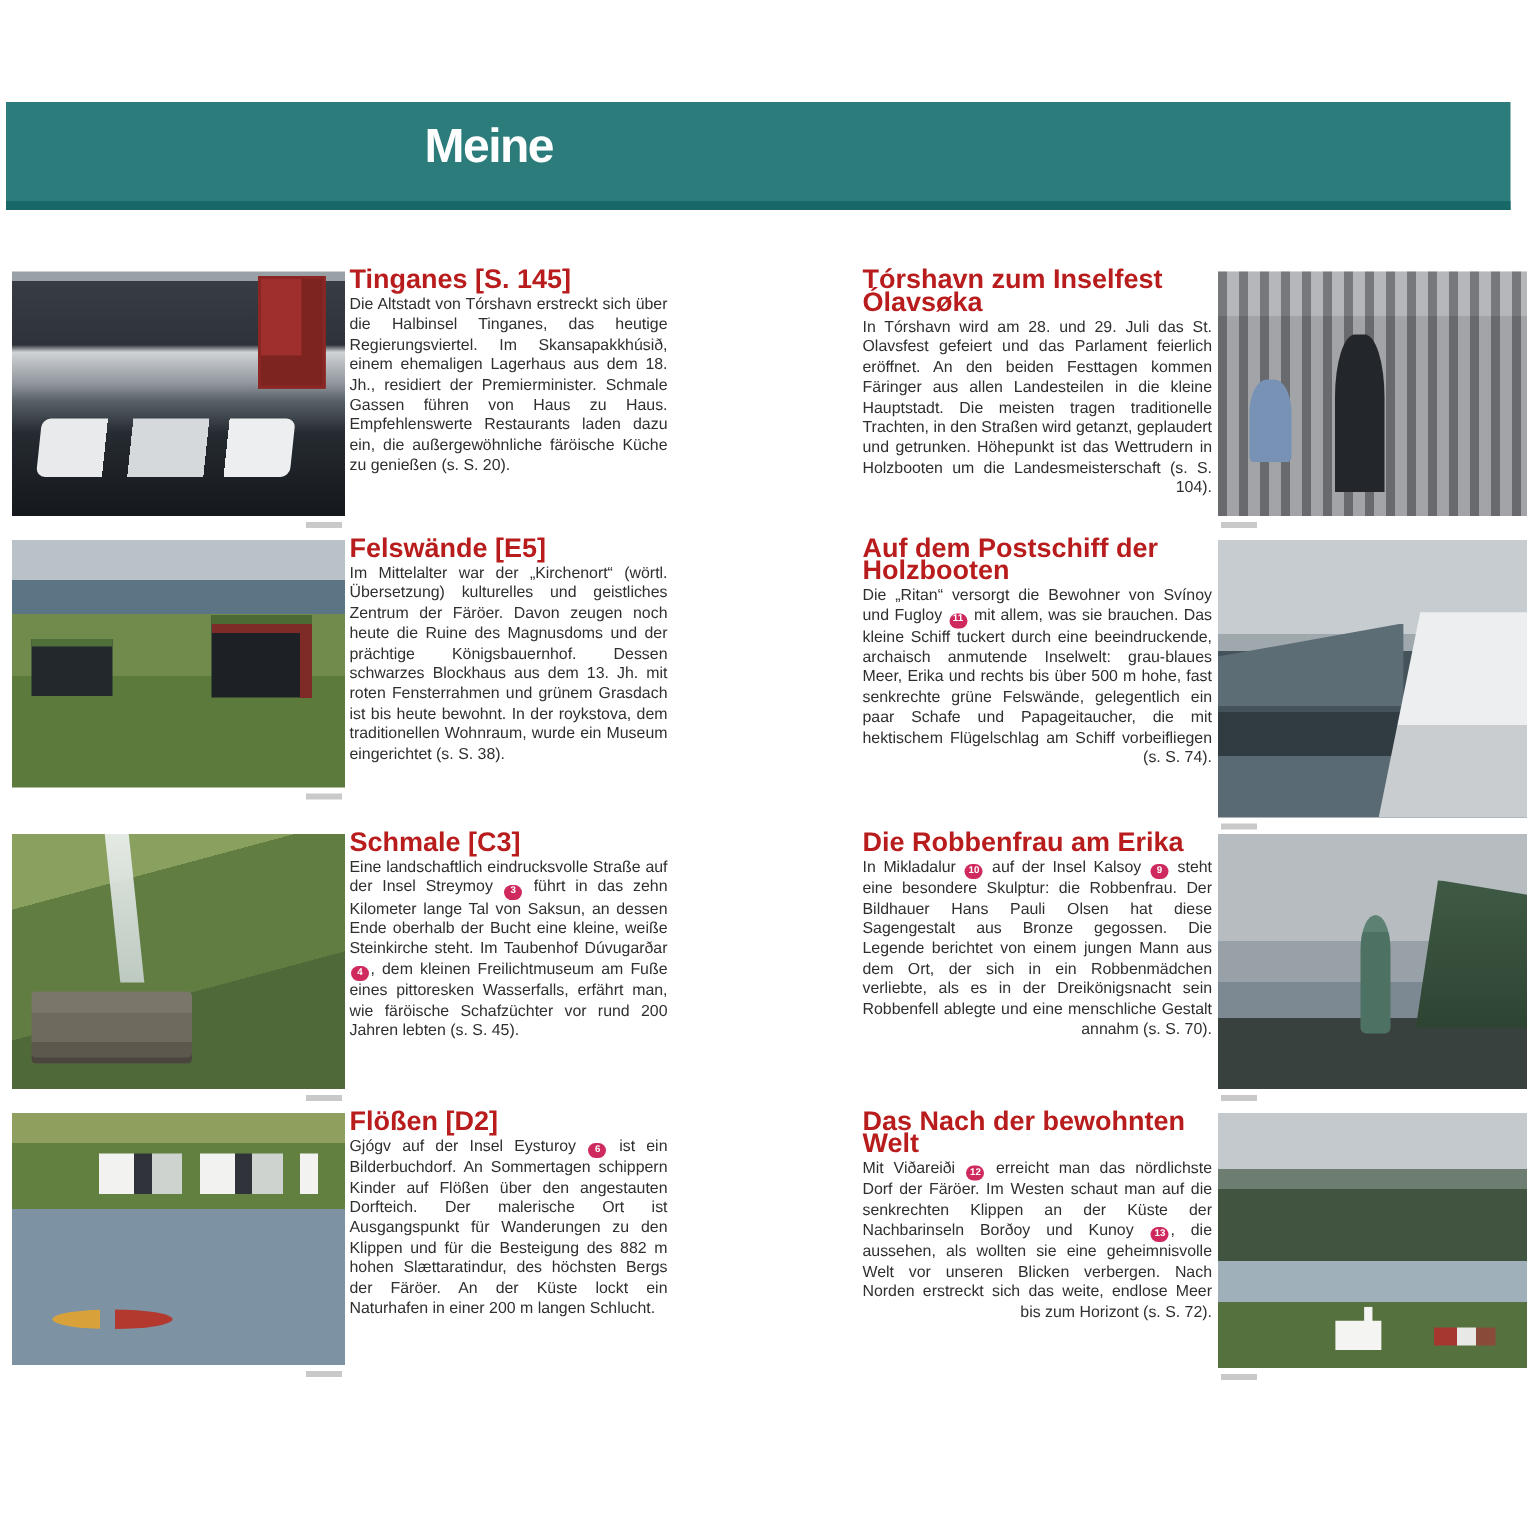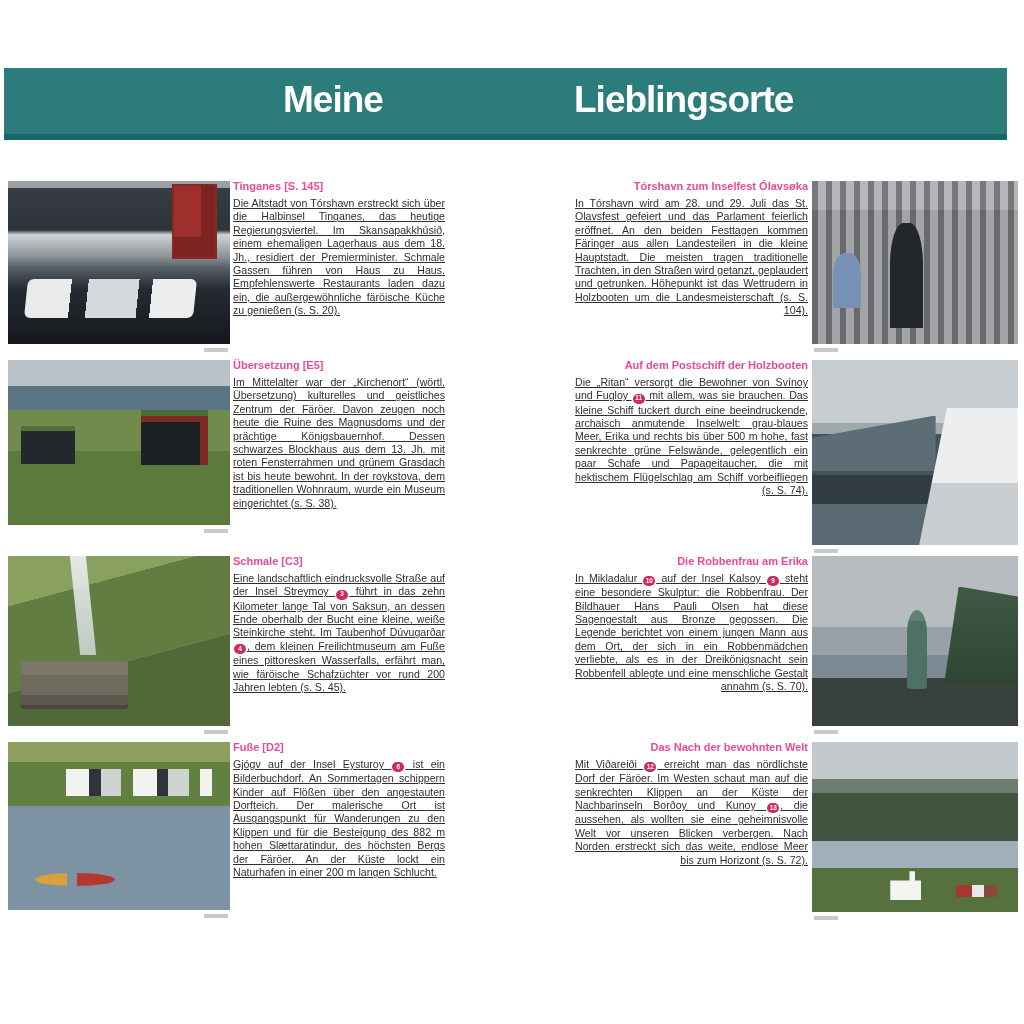--- a/index.html
+++ b/index.html
@@ -2,21 +2,21 @@
 <html lang="de"><head>
 <meta charset="utf-8">
 <style>
   html,body{margin:0;padding:0;background:#ffffff;}
   body{font-family:"Liberation Sans","DejaVu Sans",sans-serif;}
   .spread{position:relative;width:1024px;height:1024px;background:#ffffff;overflow:hidden;}
 
   
   .band{position:absolute;left:4px;top:68px;width:1003px;height:66px;
         background:#2d7c7c;border-bottom:6px solid #186868;}
-  .band-title{position:absolute;color:#ffffff;font-weight:bold;font-size:37px;
+  .band-title{position:absolute;color:#ffffff;font-weight:bold;font-size:32px;
         line-height:1;letter-spacing:-1px;white-space:nowrap;}
   .t-left{left:279px;top:13px;}
   .t-right{left:570px;top:13px;}
 
   
   .col{position:absolute;top:0;height:1024px;}
   .photos-left{left:8px;width:222px;}
   .text-left{left:233px;width:212px;}
   .text-right{left:575px;width:233px;}
   .photos-right{left:812px;width:206px;}
@@ -98,40 +98,39 @@
      clip-path:polygon(0 32%,62% 32%,62% 0,80% 0,80% 32%,100% 32%,100% 100%,0 100%);}
   [data-photo="vidareidi"]::after{right:10%;bottom:9%;width:20%;height:7%;
      background:linear-gradient(90deg,#a5372f 0 38%,#e8e9e7 38% 68%,#8a4a3a 68% 100%);}
 
   
   .section{position:absolute;left:0;width:100%;}
   .text-left  .section:nth-child(1),.text-right .section:nth-child(1){top:179px;}
   .text-left  .section:nth-child(2),.text-right .section:nth-child(2){top:358px;}
   .text-left  .section:nth-child(3),.text-right .section:nth-child(3){top:554px;}
   .text-left  .section:nth-child(4),.text-right .section:nth-child(4){top:740px;}
-  .sec-heading{color:#ec4899;font-weight:bold;font-size:11px;line-height:15px;margin:0 0 3px 0;}
+  .sec-heading{color:#b91c1c;font-weight:bold;font-size:18px;line-height:15px;margin:0 0 3px 0;}
   .sec-body{color:#2f2f2f;font-size:10.6px;line-height:13.4px;margin:0;
-            text-align:justify;hyphens:auto;text-decoration:underline;-webkit-hyphens:auto;}
+            text-align:justify;hyphens:auto;-webkit-hyphens:auto;}
   .text-left  .sec-body{text-align-last:left;}
-  .text-right .sec-heading{text-align:right;}
+  .text-right .sec-heading{text-align:left;}
   .text-right .sec-body{text-align-last:right;}
 
   
   .badge{display:inline-flex;align-items:center;justify-content:center;
          min-width:10px;height:10px;padding:0 1px;border-radius:6px;background:#cf2a5e;
          color:#ffffff;font-size:6.5px;font-weight:bold;line-height:1;vertical-align:-1px;margin:0 1px;}
 </style>
 </head>
 <body>
 
 <div class="spread">
 
   <div class="band">
     <span class="band-title t-left">Meine</span>
-    <span class="band-title t-right">Lieblingsorte</span>
   </div>
 
   <div class="col photos-left">
       <div class="photo-slot">
         <div class="photo-img" data-photo="tinganes-harbor" title="Hafen von Tórshavn mit Booten und Häusern"></div>
         <div class="credit"></div>
       </div>
       <div class="photo-slot">
         <div class="photo-img" data-photo="kirkjubour-grassroofs" title="Grasdachhäuser in Kirkjubøur am Wasser"></div>
         <div class="credit"></div>
@@ -144,29 +143,29 @@
         <div class="photo-img" data-photo="gjogv-village" title="Dorf Gjógv mit Booten auf dem Wasser"></div>
         <div class="credit"></div>
       </div>
     </div>
   <div class="col text-left">
       <div class="section">
         <div class="sec-heading">Tinganes [S. 145]</div>
         <p class="sec-body">Die Altstadt von Tórshavn erstreckt sich über die Halbinsel Tinganes, das heutige Regierungsviertel. Im Skansapakkhúsið, einem ehemaligen Lagerhaus aus dem 18. Jh., residiert der Premierminister. Schmale Gassen führen von Haus zu Haus. Empfehlenswerte Restaurants laden dazu ein, die außergewöhnliche färöische Küche zu genießen (s. S. 20).</p>
       </div>
       <div class="section">
-        <div class="sec-heading">Übersetzung [E5]</div>
+        <div class="sec-heading">Felswände [E5]</div>
         <p class="sec-body">Im Mittelalter war der „Kirchenort“ (wörtl. Übersetzung) kulturelles und geistliches Zentrum der Färöer. Davon zeugen noch heute die Ruine des Magnusdoms und der prächtige Königsbauernhof. Dessen schwarzes Blockhaus aus dem 13. Jh. mit roten Fensterrahmen und grünem Grasdach ist bis heute bewohnt. In der roykstova, dem traditionellen Wohnraum, wurde ein Museum eingerichtet (s. S. 38).</p>
       </div>
       <div class="section">
         <div class="sec-heading">Schmale [C3]</div>
         <p class="sec-body">Eine landschaftlich eindrucksvolle Straße auf der Insel Streymoy <span class="badge">3</span> führt in das zehn Kilometer lange Tal von Saksun, an dessen Ende oberhalb der Bucht eine kleine, weiße Steinkirche steht. Im Taubenhof Dúvugarðar <span class="badge">4</span>, dem kleinen Freilichtmuseum am Fuße eines pittoresken Wasserfalls, erfährt man, wie färöische Schafzüchter vor rund 200 Jahren lebten (s. S. 45).</p>
       </div>
       <div class="section">
-        <div class="sec-heading">Fuße [D2]</div>
+        <div class="sec-heading">Flößen [D2]</div>
         <p class="sec-body">Gjógv auf der Insel Eysturoy <span class="badge">6</span> ist ein Bilderbuchdorf. An Sommertagen schippern Kinder auf Flößen über den angestauten Dorfteich. Der malerische Ort ist Ausgangspunkt für Wanderungen zu den Klippen und für die Besteigung des 882 m hohen Slættaratindur, des höchsten Bergs der Färöer. An der Küste lockt ein Naturhafen in einer 200 m langen Schlucht.</p>
       </div>
     </div>
   <div class="col text-right">
       <div class="section">
         <div class="sec-heading">Tórshavn zum Inselfest Ólavsøka</div>
         <p class="sec-body">In Tórshavn wird am 28. und 29. Juli das St. Olavsfest gefeiert und das Parlament feierlich eröffnet. An den beiden Festtagen kommen Färinger aus allen Landesteilen in die kleine Hauptstadt. Die meisten tragen traditionelle Trachten, in den Straßen wird getanzt, geplaudert und getrunken. Höhepunkt ist das Wettrudern in Holzbooten um die Landesmeisterschaft (s. S. 104).</p>
       </div>
       <div class="section">
         <div class="sec-heading">Auf dem Postschiff der Holzbooten</div>

